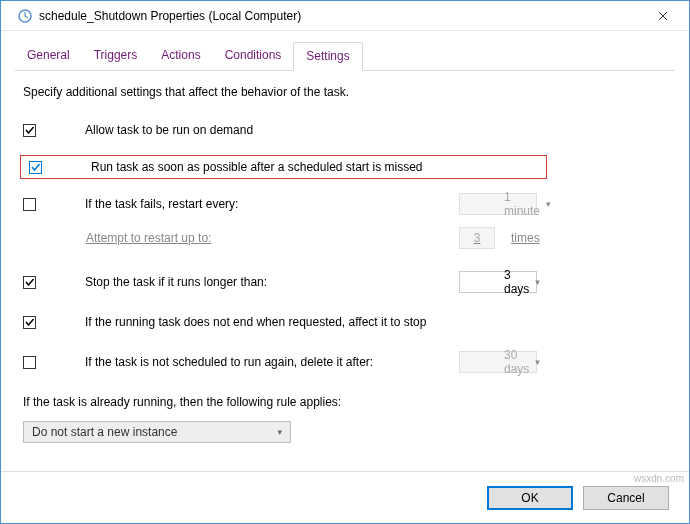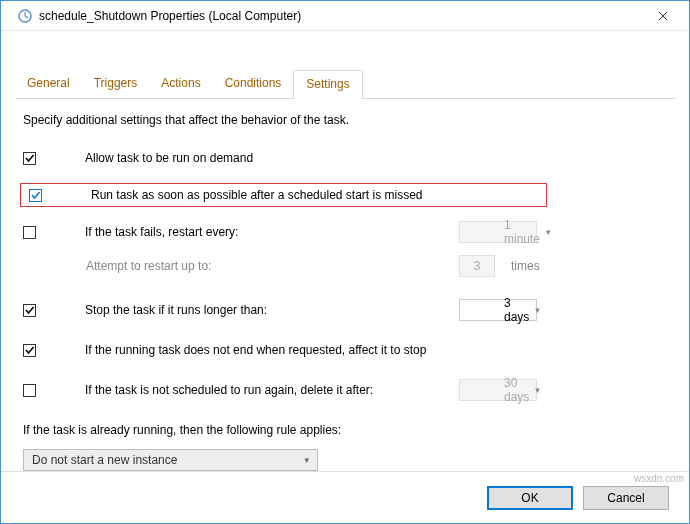--- a/index.html
+++ b/index.html
@@ -43,24 +43,23 @@
   .tabs {
     display: flex;
     margin: 10px 14px 0 14px;
     border-bottom: 1px solid #d9d9d9;
     position: relative;
     font-size: 12px;
   }
   .tab {
     padding: 6px 12px 7px 12px;
     cursor: pointer;
-    color: #a16207;
+    color: #701a75;
     position: relative;
     bottom: -1px;
-    margin-top: 28px;
   }
   .tab.active {
     border: 1px solid #d9d9d9;
     border-bottom: 1px solid #fff;
     background: #fff;
     border-top-left-radius: 2px;
     border-top-right-radius: 2px;
   }
   .content {
     padding: 10px 22px 10px 22px;
@@ -87,21 +86,21 @@
     border: 1px solid #333;
     margin-right: 10px;
     display: inline-flex; align-items: center; justify-content: center;
     cursor: pointer;
     flex-shrink: 0;
     background: #fff;
   }
   .cb.checked svg { display: block; }
   .cb svg { display: none; }
   .label { flex: 1; margin-left: 39px; }
-  .row.indent { padding-left: 24px; color: #888; margin-top: -6px; margin-bottom: 22px; }
+  .row.indent { padding-left: 24px; color: #888; margin-top: -6px; margin-bottom: 22px; text-decoration: underline; }
   .row.indent .label { color: #888; }
   .combo, .spin {
     height: 22px;
     border: 1px solid #ccc;
     background: #f5f5f5;
     display: inline-flex;
     align-items: center;
     padding: 0 6px;
     font-size: 12px;
     color: #555;
@@ -117,21 +116,21 @@
   .combo-wide {
     height: 22px;
     border: 1px solid #bdbdbd;
     background: #eeeeee;
     display: inline-flex;
     align-items: center;
     justify-content: space-between;
     padding: 0 8px;
     font-size: 12px;
     color: #333;
-    width: 295px;
+    width: 268px;
     cursor: pointer;
     margin-top: 6px;
   }
   .combo-wide .chev { color:#666; font-size: 9px; }
   .footer {
     border-top: 1px solid #e0e0e0;
     height: 52px;
     display: flex;
     align-items: center;
     justify-content: flex-end;

